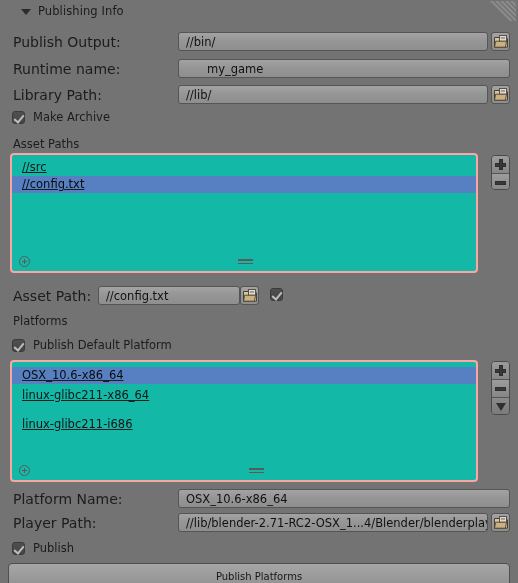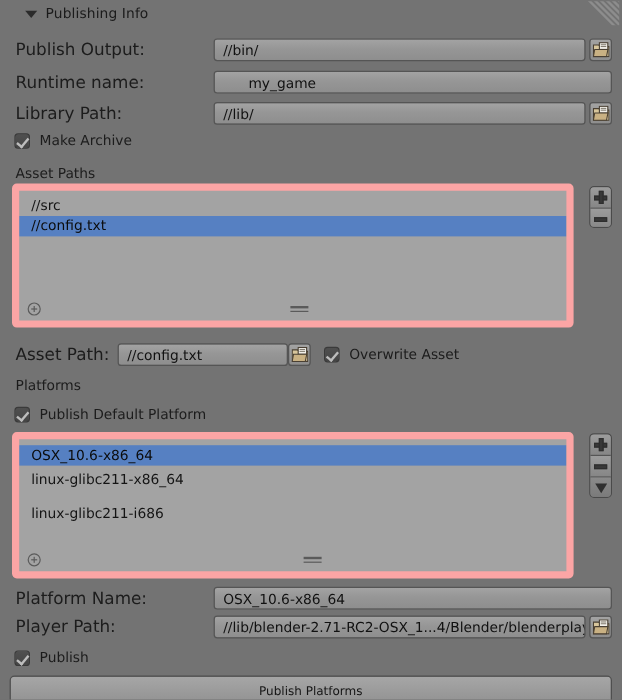--- a/index.html
+++ b/index.html
@@ -140,25 +140,26 @@
   .chk-lbl {
     margin-left: 8px;
     font-size: 11.5px;
     color: #1c1c1c;
     white-space: nowrap;
   }
 
   
   .listbox {
     position: absolute;
-    background: #a3a3a3;
-    border: 6px solid #fca5a5;
+    background: #14b8a6;
+    border: 2px solid #fca5a5;
     border-radius: 4px;
     box-sizing: border-box;
     overflow: hidden;
+    text-decoration: underline;
   }
   .list-item {
     height: 17px;
     line-height: 17px;
     padding-left: 10px;
     font-size: 11.5px;
     color: #141414;
     white-space: nowrap;
   }
   .list-item.sel {
@@ -344,21 +345,20 @@
     <svg class="folder-ico" width="14" height="13" viewBox="0 0 14 13">
       <path d="M0.5 2.5 L5 2.5 L6 3.8 L13.5 3.8 L13.5 12.2 L0.5 12.2 Z" fill="#d8c69c" stroke="#4a4033" stroke-width="1"></path>
       <rect x="5.5" y="0.6" width="7" height="5.6" fill="#f2f0ea" stroke="#4a4033" stroke-width="0.9"></rect>
       <rect x="6.6" y="1.9" width="4.6" height="0.8" fill="#7a7367"></rect>
       <rect x="6.6" y="3.4" width="4.6" height="0.8" fill="#7a7367"></rect>
       <path d="M1.6 6.2 L12.6 6.2 L11.4 12.2 L0.5 12.2 Z" fill="#c9b183" stroke="#4a4033" stroke-width="0.9"></path>
     </svg>
   </div>
   <div class="chk-wrap" style="left:270px; top:3px;">
     <span class="chk"></span>
-    <span class="chk-lbl">Overwrite Asset</span>
   </div>
 </div>
 
 <div class="section-lbl" style="top:314px;">Platforms</div>
 
 <div class="chk-wrap" style="left:12px; top:338px;">
   <span class="chk"></span>
   <span class="chk-lbl">Publish Default Platform</span>
 </div>
 

